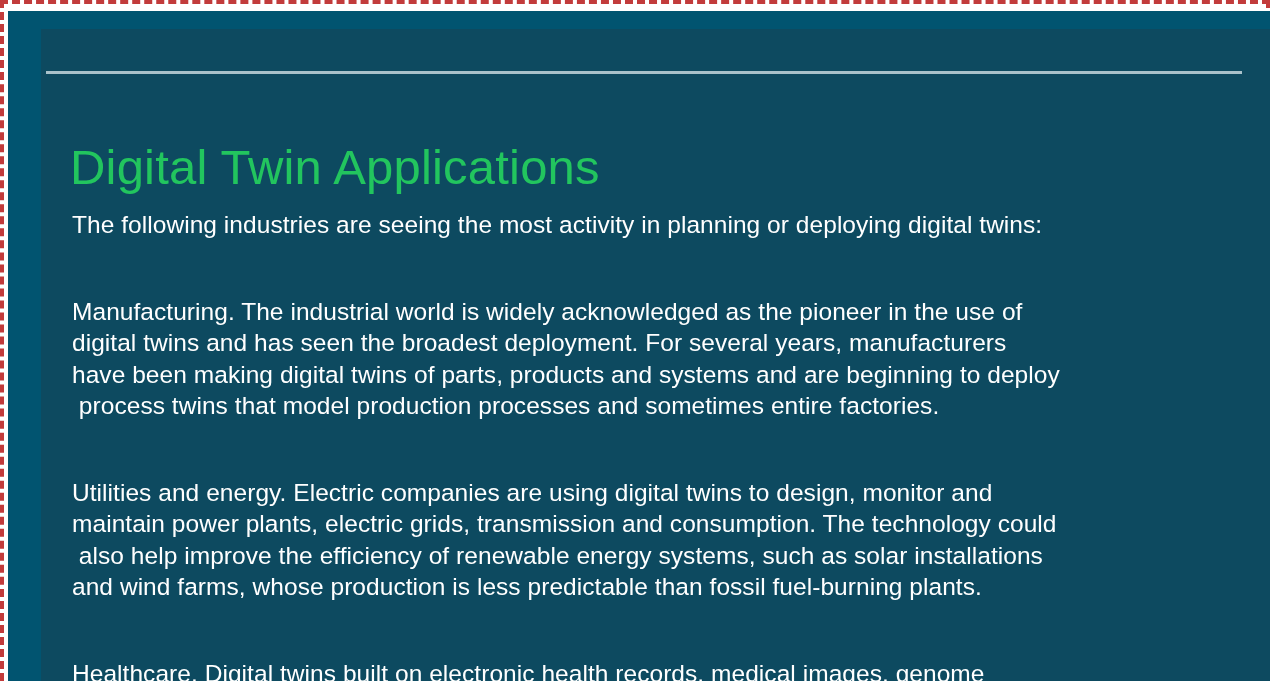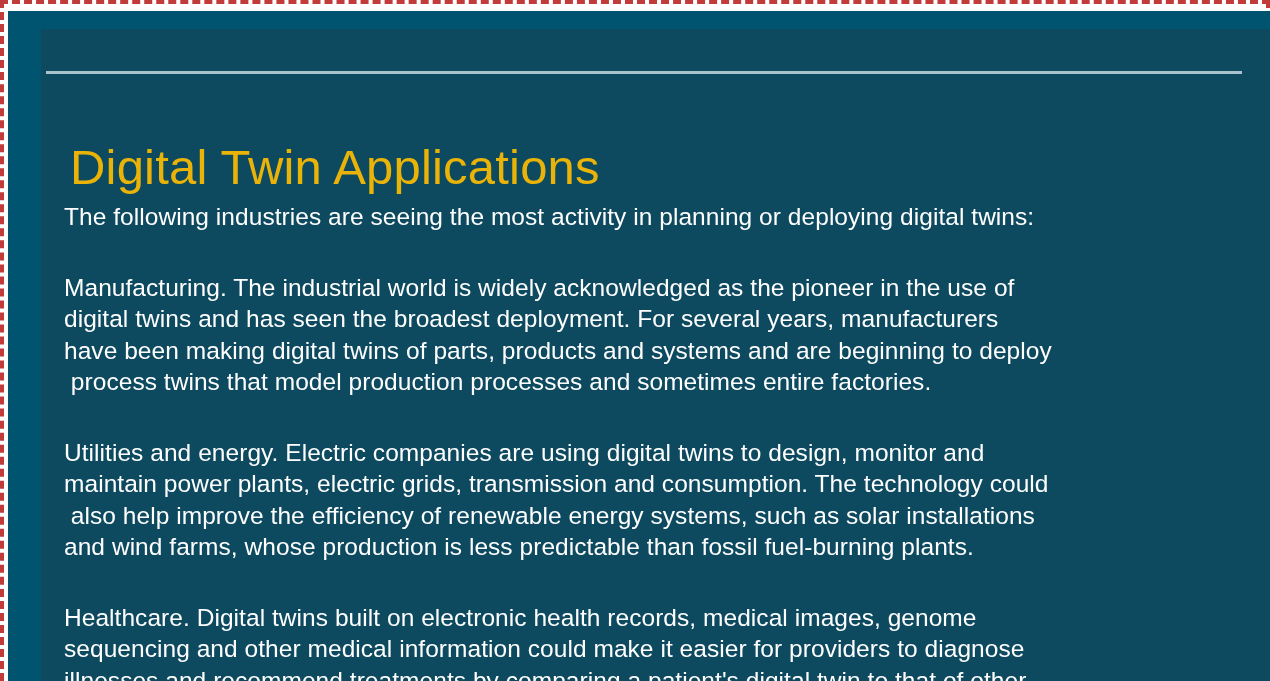--- a/index.html
+++ b/index.html
@@ -60,42 +60,42 @@
     width: 1196px;
     height: 3px;
     background: #a9c2cb;
   }
 
   
   #slide-title {
     position: absolute;
     left: 29px;
     top: 80px;
-    color: #eab308;
+    color: #22c55e;
     font-size: 49px;
     font-weight: 300;
     letter-spacing: 0.2px;
     line-height: 1.05;
     white-space: nowrap;
     text-align: right;
   }
 
   
   #body-block {
     position: absolute;
     left: 19px;
     top: 168px;
     width: 1200px;
     color: #ffffff;
     font-size: 24.5px;
     line-height: 31.5px;
     letter-spacing: 0.05px;
   }
   .body-paragraph {
-    margin: 4px;
+    margin: 12px;
     white-space: pre-wrap;
   }
   .para-gap {
     height: 31px;
   }
 </style>
 </head>
 <body>
 
 <div id="slide-frame">

